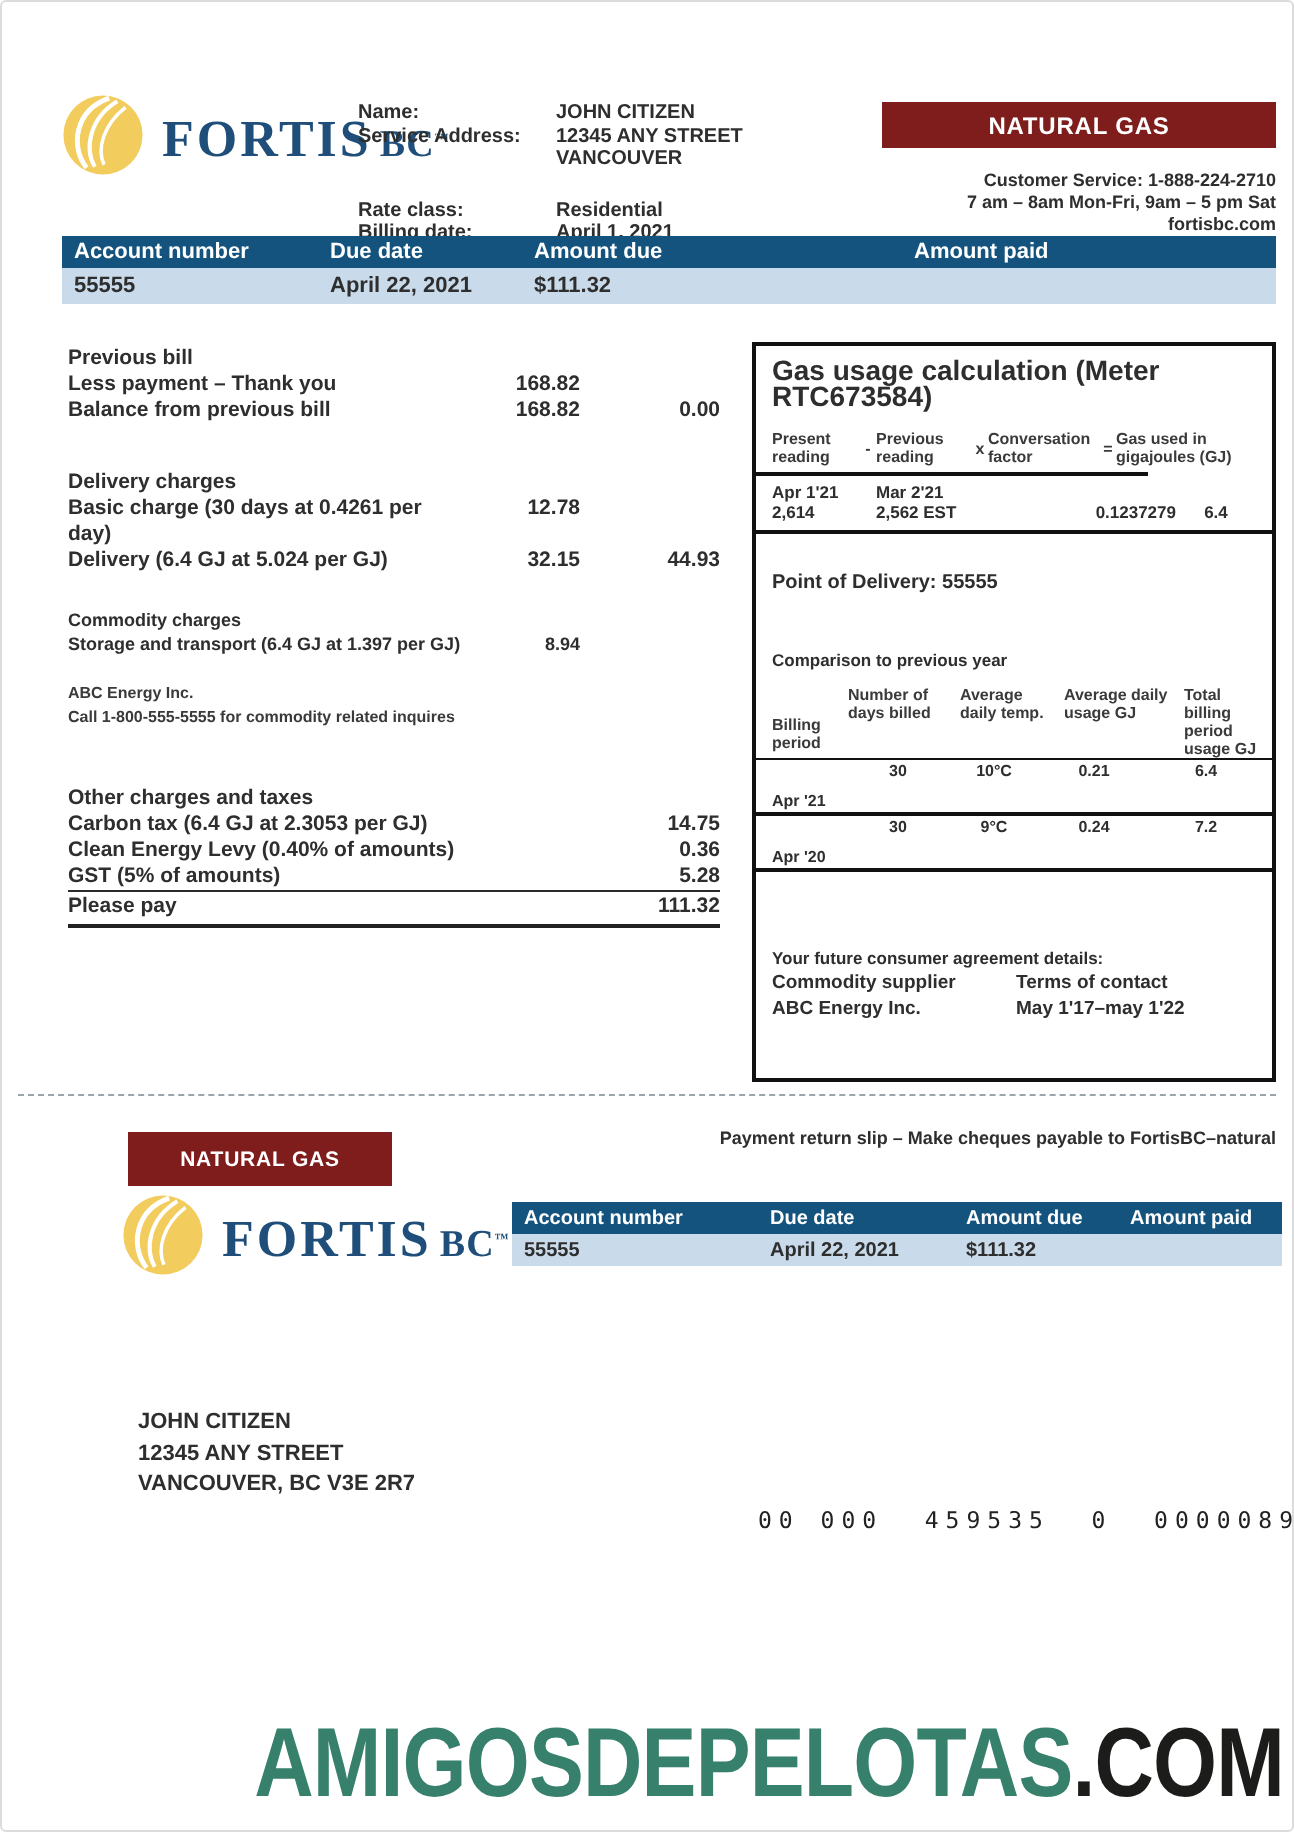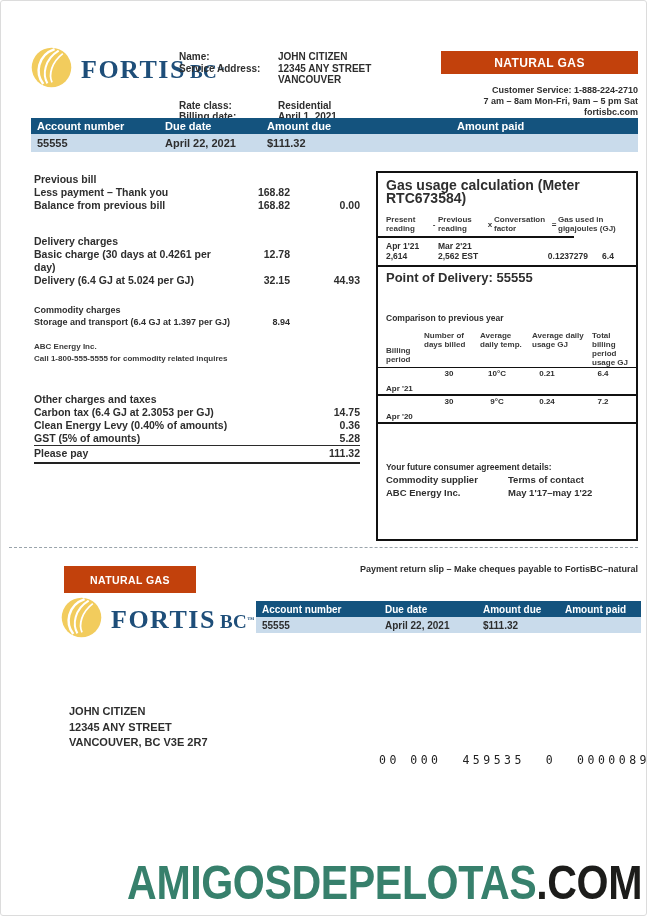--- a/index.html
+++ b/index.html
@@ -12,21 +12,21 @@
   .logo--slip{left:60px;top:596px;}
   .logo-text{font-family:"Liberation Serif",serif;font-weight:bold;color:#1e4e79;line-height:1;}
   .logo-text .main{font-size:26px;letter-spacing:1.5px;}
   .logo-text .suffix{font-size:19px;letter-spacing:.5px;}
   .logo-text .tm{font-size:7px;vertical-align:super;color:#1e4e79;}
 
   
   .info{position:absolute;left:178px;top:50px;font-size:10px;font-weight:bold;line-height:11.5px;}
   .info-row{display:grid;grid-template-columns:99px auto;}
   .info-gap{height:14px;}
-  .badge{position:absolute;background:#c2410c;color:#fff;font-weight:bold;display:flex;align-items:center;justify-content:center;letter-spacing:.4px;}
+  .badge{position:absolute;background:#7f1d1d;color:#fff;font-weight:bold;display:flex;align-items:center;justify-content:center;letter-spacing:.4px;}
   .badge--top{left:440px;top:50px;width:197px;height:23px;font-size:12px;}
   .badge--slip{left:63px;top:565px;width:132px;height:27px;font-size:10.5px;}
   .cust{position:absolute;right:8px;top:84px;text-align:right;font-size:9px;font-weight:bold;line-height:11px;color:#2e2e2e;}
 
   
   .s-table{position:absolute;font-weight:bold;}
   .s-table .hd{display:flex;background:#14537e;color:#fff;align-items:center;}
   .s-table .rw{display:flex;background:#c9dbeb;align-items:center;}
   .s-table .cell{padding-left:6px;box-sizing:border-box;white-space:nowrap;overflow:hidden;}
   .t-top{left:30px;top:117px;width:607px;font-size:11px;}
@@ -54,21 +54,21 @@
   
   .gbox{position:absolute;left:375px;top:170px;width:262px;height:370px;border:2px solid #111;box-sizing:border-box;padding:6px 8px;font-weight:bold;}
   .g-title{font-size:14px;line-height:13px;}
   .u-head{display:flex;margin-top:10px;font-size:8px;line-height:9px;color:#3a3a3a;}
   .u-c{white-space:normal;} .uc1{width:44px;} .uc2{width:48px;} .uc3{width:56px;} .uc4{width:62px;}
   .u-op{width:8px;text-align:center;align-self:center;}
   .u-underline{border-bottom:2px solid #111;width:196px;margin:3px 0 0 -8px;}
   .u-vals{display:flex;margin-top:3px;font-size:8.5px;line-height:10px;}
   .uv1{width:52px;} .uv2{width:74px;} .uv3{width:76px;text-align:right;align-self:flex-end;} .uv4{flex:1;text-align:center;align-self:flex-end;}
   .u-divider{border-top:2px solid #111;margin:4px -8px 0 -8px;}
-  .pod{font-size:13px;padding-top:3px;}
+  .pod{font-size:10px;padding-top:19px;}
   .comp-title{margin-top:28px;font-size:8.5px;}
   .comp{margin:8px -8px 0 -8px;font-size:8px;line-height:9px;color:#3a3a3a;}
   .comp .cr{display:flex;}
   .comp .k0{width:46px;padding-left:8px;box-sizing:border-box;margin-top:15px;} .comp .k1{width:50px;} .comp .k2{width:46px;} .comp .k3{width:54px;} .comp .k4{flex:1;padding-right:4px;}
   .comp .hdr .k1,.comp .hdr .k2,.comp .hdr .k3,.comp .hdr .k4{padding-right:6px;}
   .comp .dr{color:#2e2e2e;}
   .comp .dr .k1,.comp .dr .k2,.comp .dr .k3{text-align:center;}
   .comp .dr .k4{text-align:center;}
   .comp .r1{border:2px solid #111;border-left:none;border-right:none;border-top-width:1.5px;padding:1px 0;}
   .comp .r2{border-bottom:2px solid #111;padding:1px 0;}

